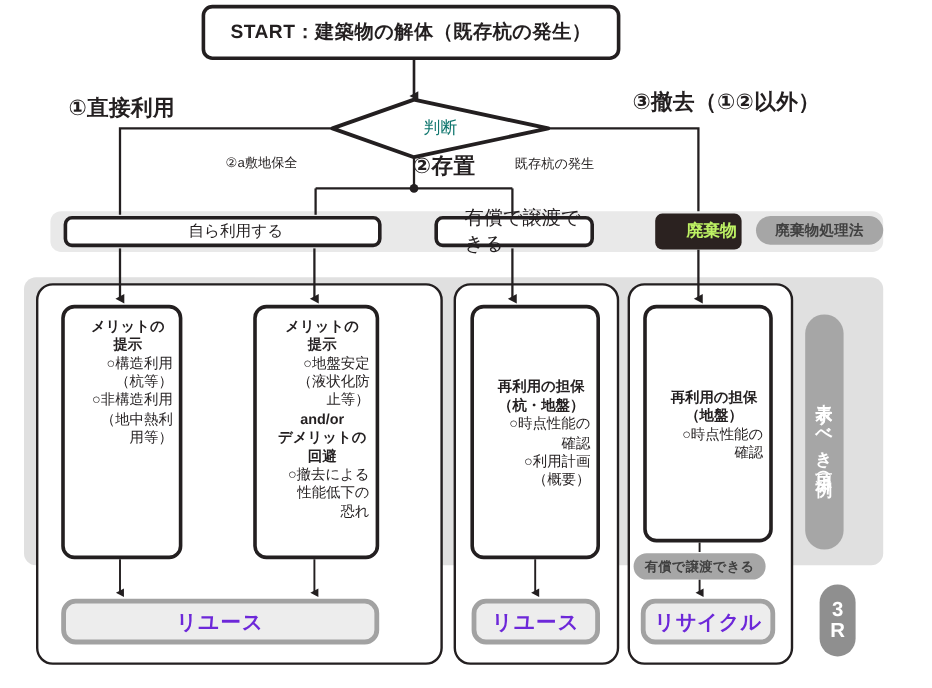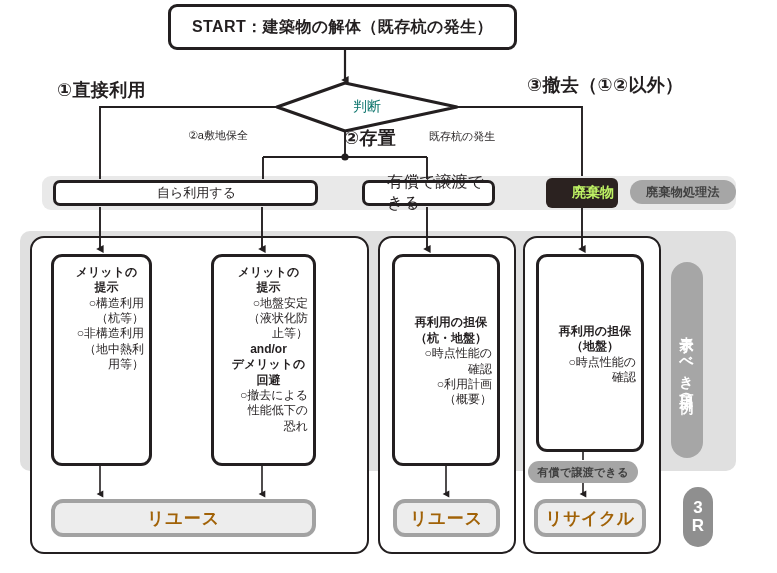--- a/index.html
+++ b/index.html
@@ -115,21 +115,21 @@
   .card.vcenter{display:flex;flex-direction:column;justify-content:center;}
 
   
   .outcome{
     background:#ededed;
     border:4px solid #a2a2a2;
     border-radius:12px;
     display:flex;align-items:center;justify-content:center;
     font-size:17px;font-weight:bold;letter-spacing:1px;
     box-sizing:border-box;
-    color:#a16207;
+    color:#6d28d9;
   }
   #out-1{left:51px;  top:499px; width:265px; height:38px;}
   #out-2{left:393px; top:499px; width:107px; height:38px;}
   #out-3{left:534px; top:499px; width:112px; height:38px; letter-spacing:.5px;}
 
   
   #vpill{
     left:671px; top:262px; width:32px; height:196px;
     background:#a6a6a6; color:#ffffff;
     border-radius:999px;

